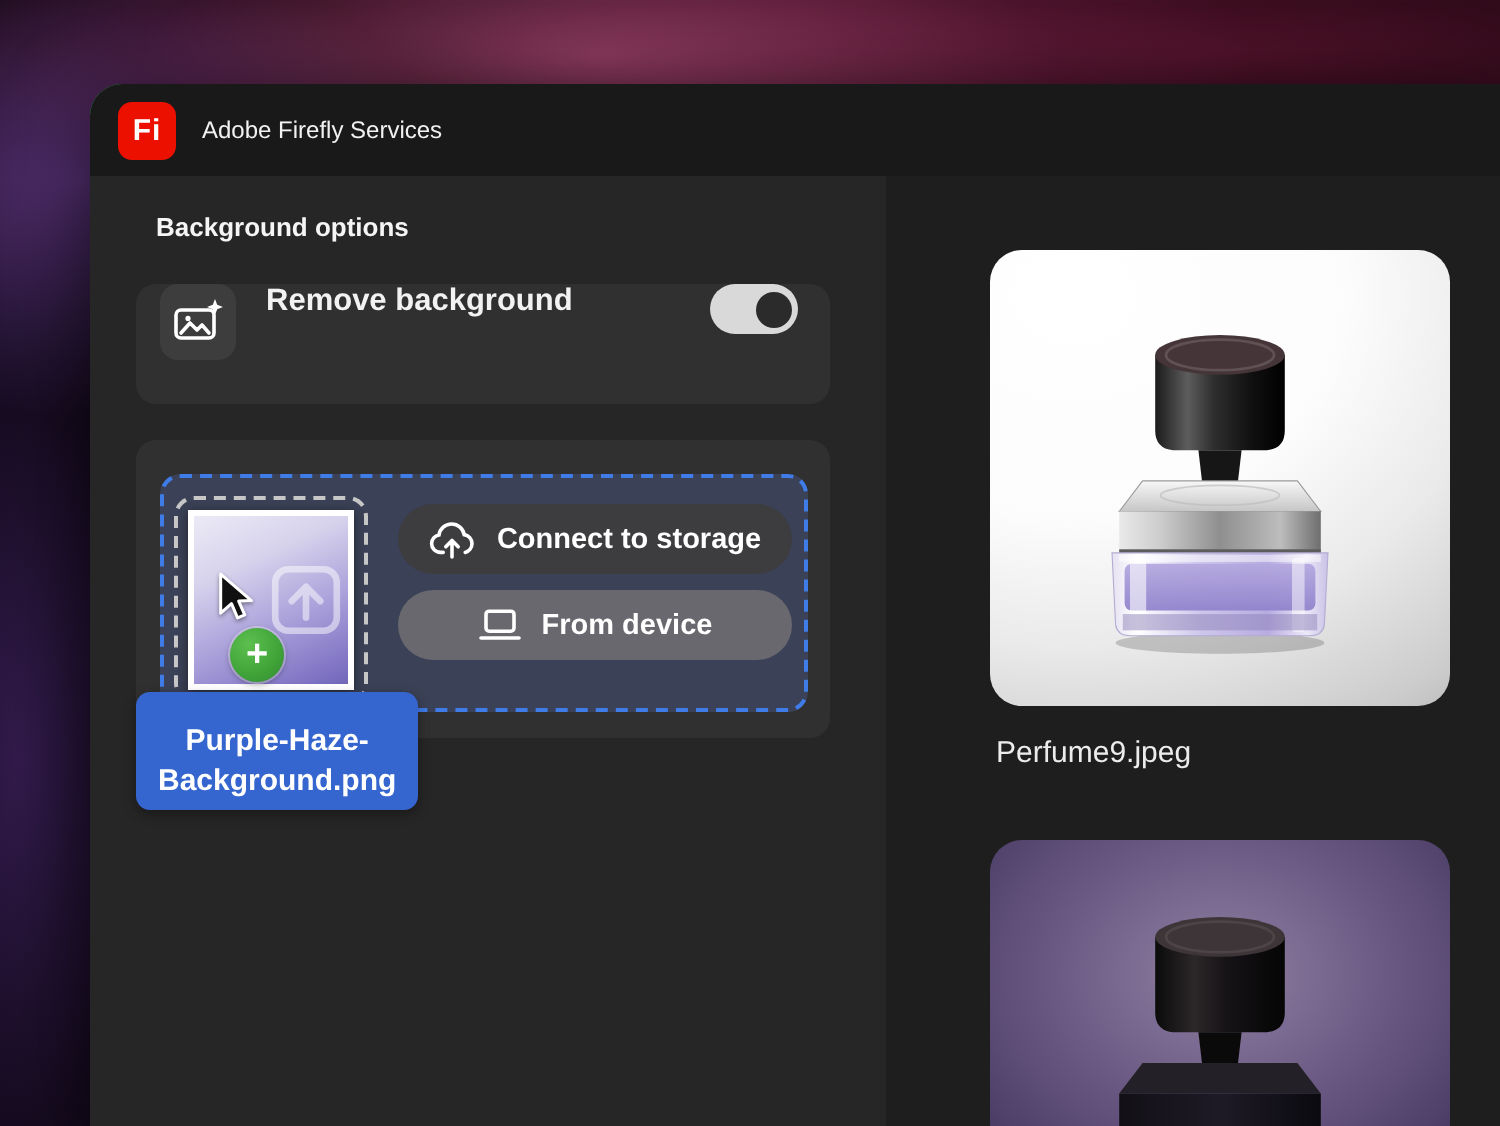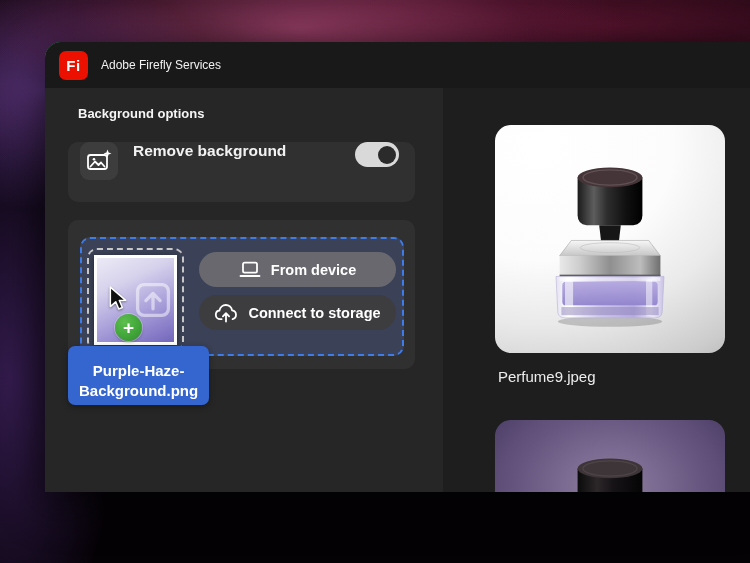--- a/index.html
+++ b/index.html
@@ -8,21 +8,21 @@
     font-family:"Liberation Sans", sans-serif;
     background:
       radial-gradient(420px 110px at 40% 28px, rgba(216,96,150,.55), rgba(150,50,100,.18) 55%, transparent 78%),
       radial-gradient(520px 90px at 82% 26px, rgba(140,30,70,.45), transparent 75%),
       radial-gradient(260px 170px at 40px 90px, rgba(150,90,215,.5), transparent 70%),
       radial-gradient(150px 400px at 10px 380px, rgba(115,62,175,.42), transparent 72%),
       radial-gradient(900px 320px at 55% 0px, rgba(90,20,45,.4), transparent 70%),
       #050206;
   }
   .window{
-    position:absolute;left:45px;top:42px;width:705px;height:450px;
+    position:absolute;left:45px;top:42px;width:705px;height:521px;
     background:#22c55e;border-radius:16px 0 0 0;overflow:hidden;
     box-shadow:0 12px 44px rgba(0,0,0,.65);
   }
   .header{height:46px;background:#191919;display:flex;align-items:center;padding-left:14px;}
   .logo{width:29px;height:29px;background:#eb1000;border-radius:7px;color:#fff;font-weight:bold;
     font-size:15px;display:flex;align-items:center;justify-content:center;letter-spacing:.5px;}
   .app-title{margin-left:13px;font-size:12px;color:#f1f1f1;}
   .content{display:flex;height:475px;}
   .left-panel{width:398px;background:#262626;padding:15px 28px 0 23px;box-sizing:border-box;}
   .page-title{font-size:13px;font-weight:700;color:#f5f5f5;padding-left:10px;margin:3px 0 0;}
@@ -108,33 +108,33 @@
                 </svg>
                 <svg class="drag-cursor" width="22" height="26" viewBox="0 0 20 24" fill="none">
                   <path d="M2 1 L2 19 L7 14.6 L9.8 21.2 L13.1 19.8 L10.3 13.4 L16.2 13.2 Z" fill="#101010" stroke="#fff" stroke-width="1.4" stroke-linejoin="round"></path>
                 </svg>
                 <div class="plus-badge">+</div>
               </div>
             </div>
           </div>
 
           <div class="btn-col">
+            <button class="btn btn-connect">
+              <svg width="24" height="20" viewBox="0 0 24 20" fill="none">
+                <path d="M7.6 16.2 H6.2 C3.7 16.2 1.8 14.2 1.8 11.8 C1.8 9.6 3.4 7.8 5.5 7.5 C5.9 4.4 8.6 2 11.8 2 C15 2 17.6 4.3 18.1 7.3 C20.3 7.6 22 9.5 22 11.8 C22 13.9 20.6 15.7 18.6 16.2" stroke="#fff" stroke-width="1.8" fill="none" stroke-linecap="round"></path>
+                <path d="M12 18.5 V10.5 M8.9 13.4 L12 10.2 L15.1 13.4" stroke="#fff" stroke-width="1.8" fill="none" stroke-linecap="round" stroke-linejoin="round"></path>
+              </svg>
+              <span>Connect to storage</span>
+            </button>
             <button class="btn btn-from">
               <svg width="22" height="17" viewBox="0 0 22 17" fill="none">
                 <rect x="4" y="1.6" width="14" height="10" rx="1.6" stroke="#fff" stroke-width="1.8"></rect>
                 <path d="M1.5 15 H20.5" stroke="#fff" stroke-width="1.8" stroke-linecap="round"></path>
               </svg>
               <span>From device</span>
-            </button>
-            <button class="btn btn-connect">
-              <svg width="24" height="20" viewBox="0 0 24 20" fill="none">
-                <path d="M7.6 16.2 H6.2 C3.7 16.2 1.8 14.2 1.8 11.8 C1.8 9.6 3.4 7.8 5.5 7.5 C5.9 4.4 8.6 2 11.8 2 C15 2 17.6 4.3 18.1 7.3 C20.3 7.6 22 9.5 22 11.8 C22 13.9 20.6 15.7 18.6 16.2" stroke="#fff" stroke-width="1.8" fill="none" stroke-linecap="round"></path>
-                <path d="M12 18.5 V10.5 M8.9 13.4 L12 10.2 L15.1 13.4" stroke="#fff" stroke-width="1.8" fill="none" stroke-linecap="round" stroke-linejoin="round"></path>
-              </svg>
-              <span>Connect to storage</span>
             </button>
           </div>
 
           <div class="file-label">
             <span>Purple-Haze-</span>
             <span>Background.png</span>
           </div>
         </div>
       </div>
     </div>

